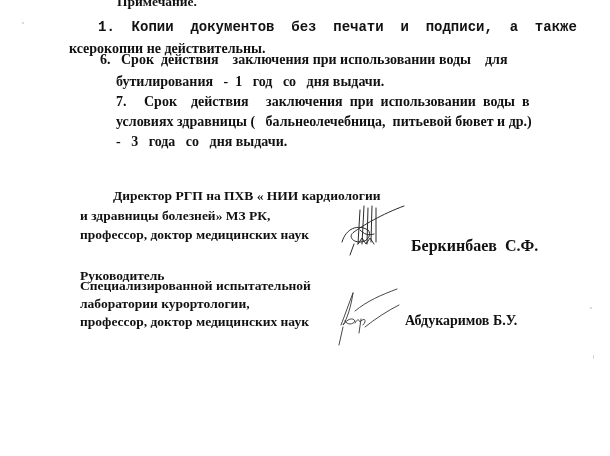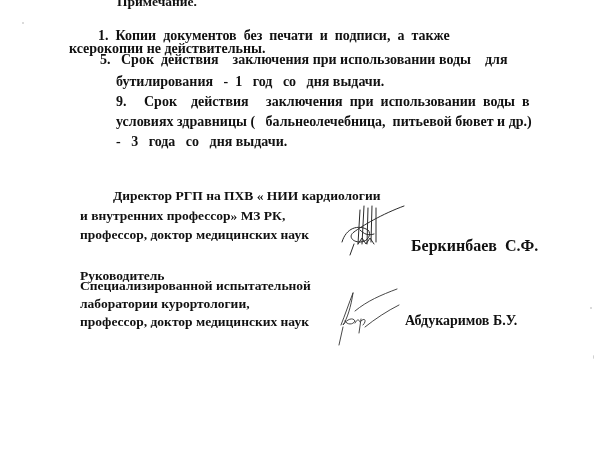--- a/index.html
+++ b/index.html
@@ -30,34 +30,34 @@
       background: #cfcfcf;
       border-radius: 50%;
     }
   </style>
 </head>
 <body>
 
 <div>
   <div class="line" style="left:117px; top:-6px;">Примечание.</div>
 
-  <div class="line" style="left:98px; top:28px; font-size:14px;">1.  Копии  документов  без  печати  и  подписи,  а  также</div>
+  <div class="line" style="left:98px; top:19px; font-size:14px;font-family:Liberation Mono, monospace;">1.  Копии  документов  без  печати  и  подписи,  а  также</div>
   <div class="line" style="left:69px; top:33px; font-size:14px;margin-top:8px;">ксерокопии не действительны.</div>
 
-  <div class="line" style="left:100px; top:52px; font-size:14px;">5.   Срок  действия    заключения при использовании воды    для</div>
+  <div class="line" style="left:100px; top:52px; font-size:14px;">6.   Срок  действия    заключения при использовании воды    для</div>
   <div class="line" style="left:116px; top:74px; font-size:14px;">бутилирования   -  1   год   со   дня выдачи.</div>
 
-  <div class="line" style="left:116px; top:94px; font-size:14px;">9.     Срок    действия     заключения  при  использовании  воды  в</div>
+  <div class="line" style="left:116px; top:94px; font-size:14px;">7.     Срок    действия     заключения  при  использовании  воды  в</div>
   <div class="line" style="left:116px; top:114px; font-size:14px;">условиях здравницы (   бальнеолечебница,  питьевой бювет и др.)</div>
   <div class="line" style="left:116px; top:134px; font-size:14px;text-align:right;">-   3   года   со   дня выдачи.</div>
 </div>
 
 <div>
   <div class="line" style="left:80px; top:188px;margin-left:33px;">Директор РГП на ПХВ « НИИ кардиологии</div>
-  <div class="line" style="left:80px; top:208px;">и внутренних профессор» МЗ РК,</div>
+  <div class="line" style="left:80px; top:208px;">и здравницы болезней» МЗ РК,</div>
   <div class="line" style="left:80px; top:227px;">профессор, доктор медицинских наук</div>
 
   <svg class="sig" style="left:338px; top:200px;" width="70" height="56" viewBox="0 0 70 56">
     <g fill="none" stroke="#2a2a2a" stroke-width="1" stroke-linecap="round">
       <path d="M4,42 C8,28 20,24 30,30 C34,34 30,42 22,42 C14,42 10,36 16,32 C24,26 44,14 66,6"></path>
       <path d="M22,10 L20,44"></path>
       <path d="M26,6 L24,44"></path>
       <path d="M30,8 L29,44"></path>
       <path d="M34,6 L33,42"></path>
       <path d="M38,8 L38,42"></path>

